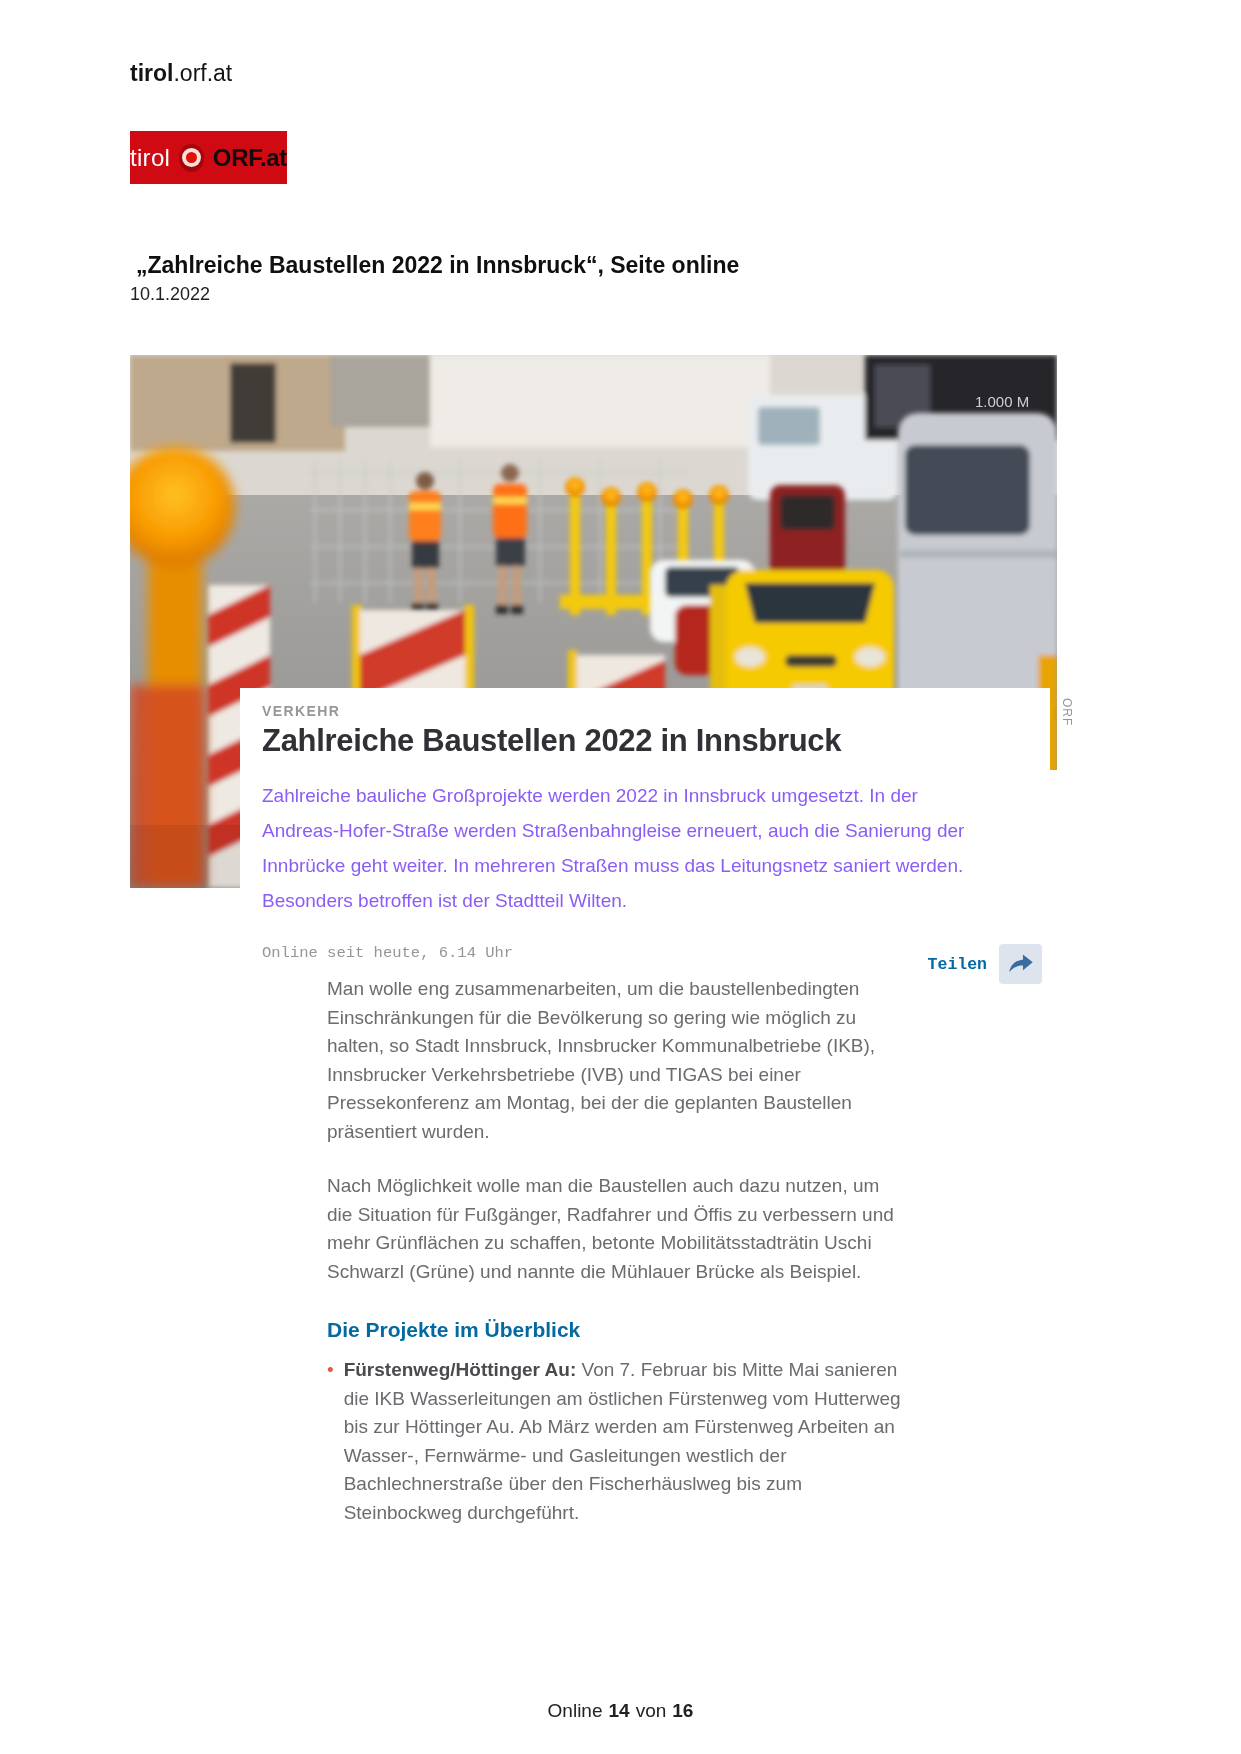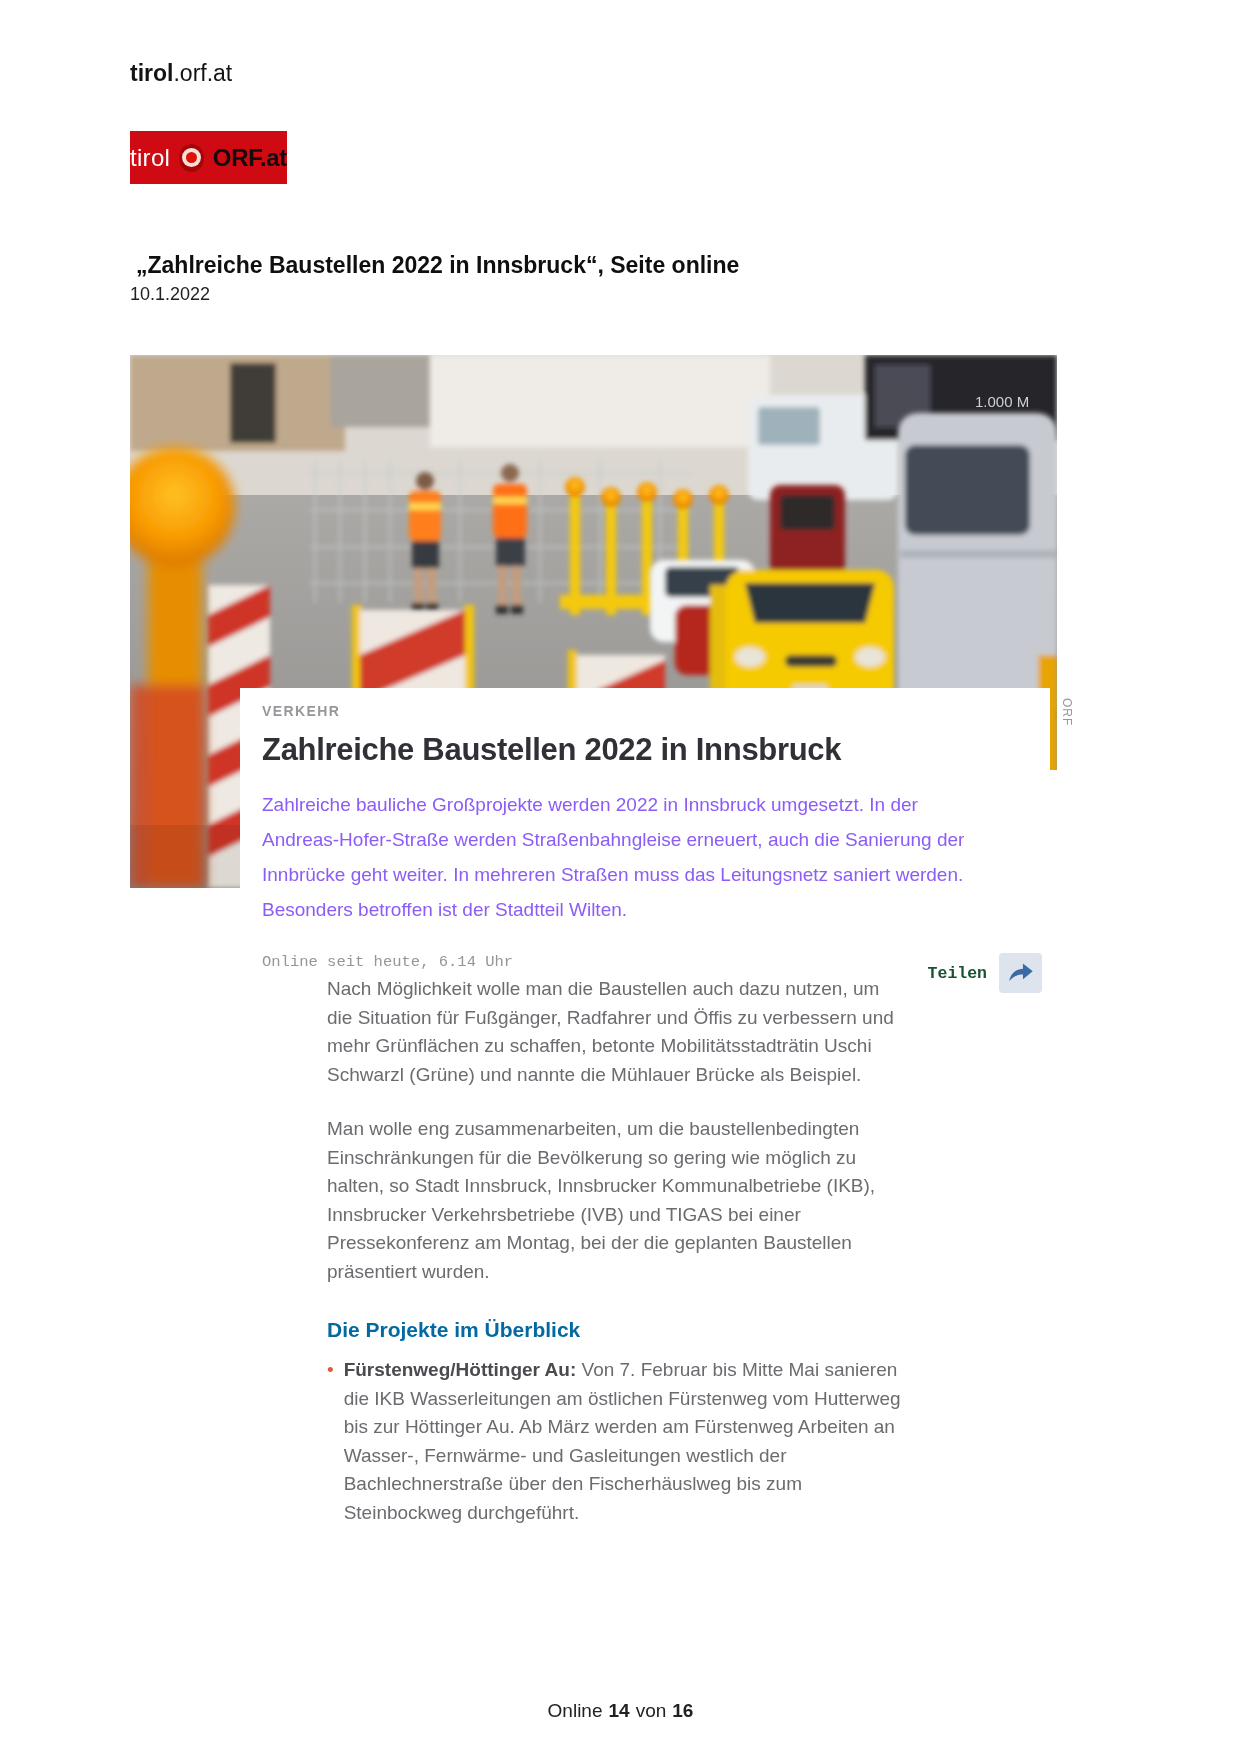--- a/index.html
+++ b/index.html
@@ -32,26 +32,26 @@
   
   .photo-wrap{left:130px;top:355px;width:927px;height:533px;overflow:hidden;background:#fdba74;}
   .photo-notch{left:995px;top:770px;width:62px;height:118px;background:#ffffff;}
   .photo-credit{left:1060px;top:698px;color:#97979b;font-size:12px;letter-spacing:1px;
     writing-mode:vertical-rl;}
 
   
   .article-card{left:240px;top:688px;width:810px;background:#ffffff;
     padding:15px 0 14px 22px;box-sizing:border-box;}
   .category{font-size:14px;font-weight:700;letter-spacing:1.4px;color:#97979b;}
-  .headline{margin-top:13px;font-size:31px;font-weight:700;letter-spacing:-.3px;color:#303036;}
+  .headline{margin-top:4px;font-size:31px;font-weight:700;letter-spacing:-.3px;color:#303036;}
   .lead{margin-top:19px;width:737px;font-size:19px;line-height:35px;font-weight:400;color:#8b5cf6;}
   .pub-row{margin-top:26px;width:780px;display:flex;align-items:flex-start;justify-content:space-between;font-family:Liberation Mono, monospace;}
   .pub-time{font-size:15.5px;color:#95959a;font-weight:500;}
   .share-group{display:flex;align-items:center;gap:12px;}
-  .teilen{font-size:16.5px;font-weight:700;color:#14532d;cursor:pointer;}
+  .teilen{font-size:16.5px;font-weight:700;color:#0369a1;cursor:pointer;}
   .share-btn{width:43px;height:40px;background:#dde4ed;border-radius:4px;border:none;
     display:flex;align-items:center;justify-content:center;cursor:pointer;}
 
   
   .body-col{left:327px;top:975px;width:578px;}
   .body-col p{margin:0 0 26px 0;font-size:19px;line-height:28.5px;color:#6b6b70;}
   .subhead{margin:32px 0 14px 0;font-size:21px;font-weight:700;color:#0369a1;}
   .bullet{display:flex;align-items:flex-start;}
   .bullet-dot{color:#de5a40;font-size:19px;line-height:28.5px;margin-right:10px;}
   .bullet-body{font-size:19px;line-height:28.5px;color:#6b6b70;}
@@ -236,22 +236,22 @@
           <svg width="30" height="26" viewBox="0 0 44 40" xmlns="http://www.w3.org/2000/svg">
             <path d="M25 7 L25 15 C13 16 6 23 4 34 C10 27 16 24 25 24 L25 31 L40 19 Z" fill="#3a6ca3"></path>
           </svg>
         </span>
       </button>
     </span>
   </div>
 </div>
 
 <div class="abs body-col">
+  <p>Man wolle eng zusammenarbeiten, um die baustellenbedingten Einschränkungen für die Bevölkerung so gering wie möglich zu halten, so Stadt Innsbruck, Innsbrucker Kommunalbetriebe (IKB), Innsbrucker Verkehrsbetriebe (IVB) und TIGAS bei einer Pressekonferenz am Montag, bei der die geplanten Baustellen präsentiert wurden.</p>
   <p>Nach Möglichkeit wolle man die Baustellen auch dazu nutzen, um die Situation für Fußgänger, Radfahrer und Öffis zu verbessern und mehr Grünflächen zu schaffen, betonte Mobilitätsstadträtin Uschi Schwarzl (Grüne) und nannte die Mühlauer Brücke als Beispiel.</p>
-  <p>Man wolle eng zusammenarbeiten, um die baustellenbedingten Einschränkungen für die Bevölkerung so gering wie möglich zu halten, so Stadt Innsbruck, Innsbrucker Kommunalbetriebe (IKB), Innsbrucker Verkehrsbetriebe (IVB) und TIGAS bei einer Pressekonferenz am Montag, bei der die geplanten Baustellen präsentiert wurden.</p>
   <div class="subhead">Die Projekte im Überblick</div>
   <div class="bullet">
     <span class="bullet-dot">•</span>
     <span class="bullet-body"><b>Fürstenweg/Höttinger Au:</b><span> Von 7. Februar bis Mitte Mai sanieren die IKB Wasserleitungen am östlichen Fürstenweg vom Hutterweg bis zur Höttinger Au. Ab März werden am Fürstenweg Arbeiten an Wasser-, Fernwärme- und Gasleitungen westlich der Bachlechnerstraße über den Fischerhäuslweg bis zum Steinbockweg durchgeführt.</span></span>
   </div>
 </div>
 
 <div class="abs page-footer">
   <span>Online</span><span class="num">14</span><span>von</span><span class="num">16</span>
 </div>

